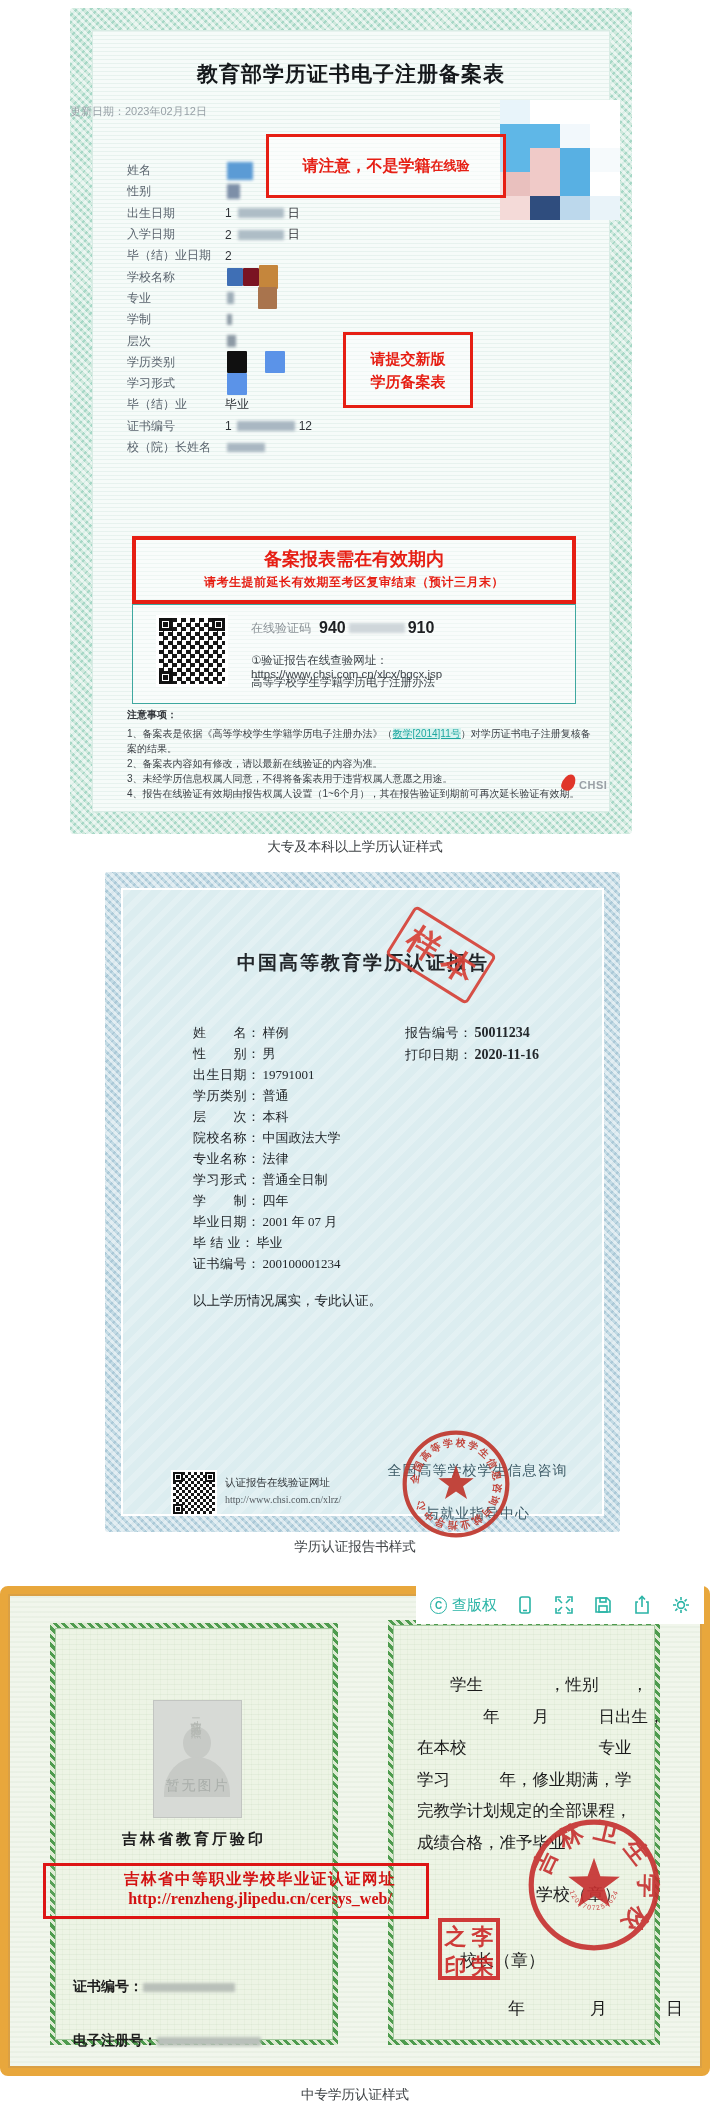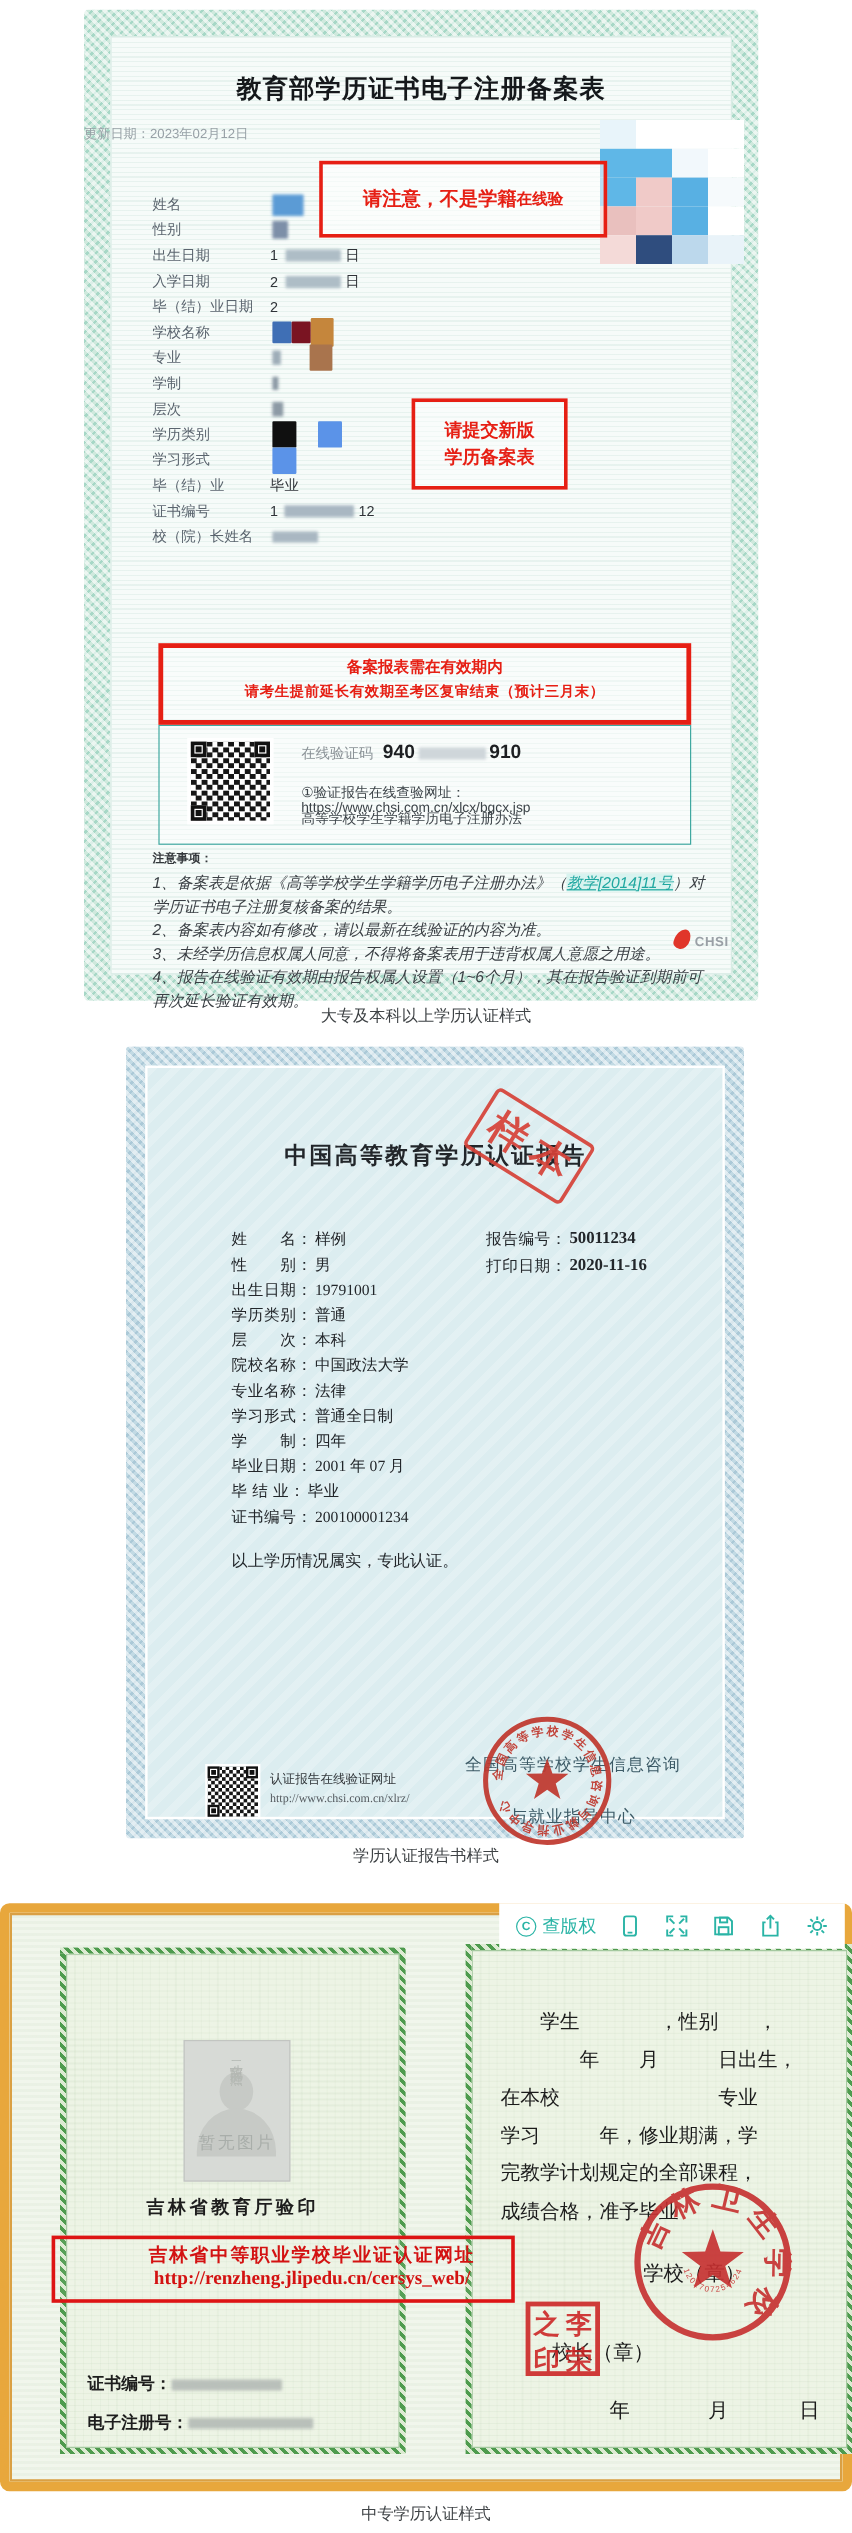--- a/index.html
+++ b/index.html
@@ -32,37 +32,37 @@
     background:rgba(255,255,255,.55);z-index:3;white-space:nowrap;}
   .c1-notebox1 .big{font-size:16px;font-weight:bold;color:#e61f14;}
   .c1-notebox1 .small{font-size:13px;font-weight:bold;color:#e61f14;}
   .c1-photo{position:absolute;left:430px;top:92px;width:120px;height:120px;
     display:grid;grid-template-columns:repeat(4,1fr);grid-template-rows:repeat(5,1fr);z-index:2;}
   .c1-notebox2{position:absolute;left:273px;top:324px;width:124px;height:70px;
     border:3px solid #e61f14;display:flex;flex-direction:column;align-items:center;justify-content:center;
     line-height:1.55;z-index:3;font-size:15px;font-weight:bold;color:#e61f14;background:rgba(255,255,255,.4);}
   .c1-banner{position:absolute;left:62px;top:528px;width:444px;height:68px;
     border:4px solid #e61f14;box-sizing:border-box;text-align:center;z-index:3;background:rgba(255,255,255,.3);}
-  .c1-banner .l1{margin-top:7px;font-size:13px;font-weight:bold;color:#e61f14;}
+  .c1-banner .l1{margin-top:7px;font-size:18px;font-weight:bold;color:#e61f14;}
   .c1-banner .l2{margin-top:3px;font-size:12px;font-weight:bold;color:#e61f14;letter-spacing:.5px;}
   .c1-verify{position:absolute;left:62px;top:596px;width:444px;height:100px;
     border:1.5px solid #3fa8a0;box-sizing:border-box;background:rgba(255,255,255,.35);}
   .qr1{position:absolute;left:26px;top:13px;width:66px;height:66px;
     background:repeating-conic-gradient(#161616 0% 25%,#ffffff 25% 50%) 0 0/9px 9px;outline:3px solid #fff;}
   .qr1 i,.qr2 i{position:absolute;width:13px;height:13px;border:3px solid #111;background:#fff;box-sizing:border-box;}
   .qr1 i::after,.qr2 i::after{content:"";position:absolute;inset:1px;background:#111;}
   .qr1 .tl{left:0;top:0}.qr1 .tr{right:0;top:0}.qr1 .bl{left:0;bottom:0}
   .c1-codeline{position:absolute;left:118px;top:14px;display:flex;align-items:center;}
   .c1-codelabel{font-size:12px;color:#8a9196;margin-right:8px;}
   .c1-codeval{font-size:16px;font-weight:bold;color:#1d1f22;display:flex;align-items:center;}
   .c1-vline1{position:absolute;left:118px;top:48px;font-size:11.5px;color:#3c4348;}
   .c1-vline2{position:absolute;left:118px;top:70px;font-size:11.5px;color:#3c4348;}
   .c1-notes{position:absolute;left:57px;top:700px;width:470px;z-index:2;}
   .c1-notes-title{font-size:10px;font-weight:bold;color:#34383c;margin-bottom:4px;}
-  .c1-note{font-size:13px;color:#3a3f44;line-height:1.5;font-style:italic;}
+  .c1-note{font-size:10px;color:#3a3f44;line-height:1.5;}
   .c1-note .lnk{color:#1fa7a0;background:#d8f3ef;text-decoration:underline;}
   .c1-logo{position:absolute;left:492px;top:766px;display:flex;align-items:flex-end;z-index:2;}
   .flame{width:13px;height:17px;background:#e0362a;border-radius:65% 35% 55% 45%/75% 45% 55% 25%;
     transform:rotate(14deg);margin-right:4px;}
   .chsi-text{font-size:11px;font-weight:bold;color:#9aa0a6;letter-spacing:.5px;}
 
   .caption{position:absolute;width:710px;text-align:center;font-size:13.5px;color:#3f4346;}
   #caption1{top:838px;} #caption2{top:1538px;} #caption3{top:2086px;}
 
   
@@ -109,34 +109,34 @@
   .cc{display:inline-flex;align-items:center;justify-content:center;width:17px;height:17px;
     border:1.6px solid #2ab4a6;border-radius:50%;font-size:10px;font-weight:bold;color:#2ab4a6;box-sizing:border-box;}
   .tb-icon{width:22px;height:22px;display:block;cursor:pointer;}
   .page{position:absolute;box-sizing:border-box;border:5px solid #57a057;
     border-image:repeating-linear-gradient(45deg,#4e9b4e 0 3px,#dcead2 3px 6px) 5;
     background-color:#edf4e5;
     background-image:repeating-linear-gradient(0deg,rgba(110,150,100,.07) 0 1px,transparent 1px 5px),
       repeating-linear-gradient(90deg,rgba(110,150,100,.05) 0 1px,transparent 1px 7px);
     box-shadow:inset 0 0 0 1px #a5c9a0;}
   .page-l{left:42px;top:29px;width:288px;height:422px;}
-  .page-r{left:380px;top:26px;width:323px;height:425px;}
+  .page-r{left:380px;top:26px;width:272px;height:425px;}
   .c3-photo{position:absolute;left:98px;top:72px;width:87px;height:116px;background:#d7dad6;
     border:1px solid #c2c5c1;overflow:hidden;}
   .c3-photo .head{position:absolute;left:29px;top:26px;width:28px;height:32px;border-radius:50%;background:#c7cac6;}
   .c3-photo .body{position:absolute;left:10px;top:56px;width:66px;height:40px;border-radius:50% 50% 0 0/90% 90% 0 0;background:#c7cac6;}
   .c3-photo .wm{position:absolute;left:34px;top:8px;writing-mode:vertical-rl;font-size:11px;color:#b4b8b3;
     letter-spacing:2px;font-family:"Liberation Serif",serif;}
   .c3-photo .noimg{position:absolute;left:0;bottom:22px;width:100%;text-align:center;
     font-size:14px;color:#a9aeaa;letter-spacing:2px;}
   .c3-sealline{position:absolute;left:0;top:202px;width:100%;text-align:center;font-weight:bold;
     font-size:15px;color:#1d1d1d;letter-spacing:3px;font-family:"Liberation Serif",serif;}
   .c3-no{position:absolute;left:18px;font-size:14px;font-weight:bold;color:#1d1d1d;
     font-family:"Liberation Serif",serif;display:flex;align-items:center;}
-  .c3-no.n1{top:350px;} .c3-no.n2{top:382px;}
+  .c3-no.n1{top:350px;} .c3-no.n2{top:404px;}
   .c3-urlbox{position:absolute;left:35px;top:269px;width:386px;height:56px;border:3.5px solid #dd1414;
     box-sizing:border-box;z-index:5;text-align:center;background:rgba(255,255,255,.06);padding-left:48px;}
   .c3-urlbox .u1{margin-top:3px;font-size:15.5px;font-weight:bold;color:#d31212;letter-spacing:1.5px;
     font-family:"Liberation Serif",serif;}
   .c3-urlbox .u2{font-size:16px;font-weight:bold;color:#d31212;font-family:"Liberation Serif",serif;}
   .c3-par{position:absolute;left:24px;top:44px;width:286px;font-size:16.5px;line-height:31.5px;
     color:#1b1b1b;font-family:"Liberation Serif",serif;z-index:2;}
   .c3-school{position:absolute;left:143px;top:258px;font-size:17px;color:#1b1b1b;
     font-family:"Liberation Serif",serif;z-index:2;}
   .c3-principal{position:absolute;left:67px;top:324px;font-size:17px;color:#1b1b1b;

